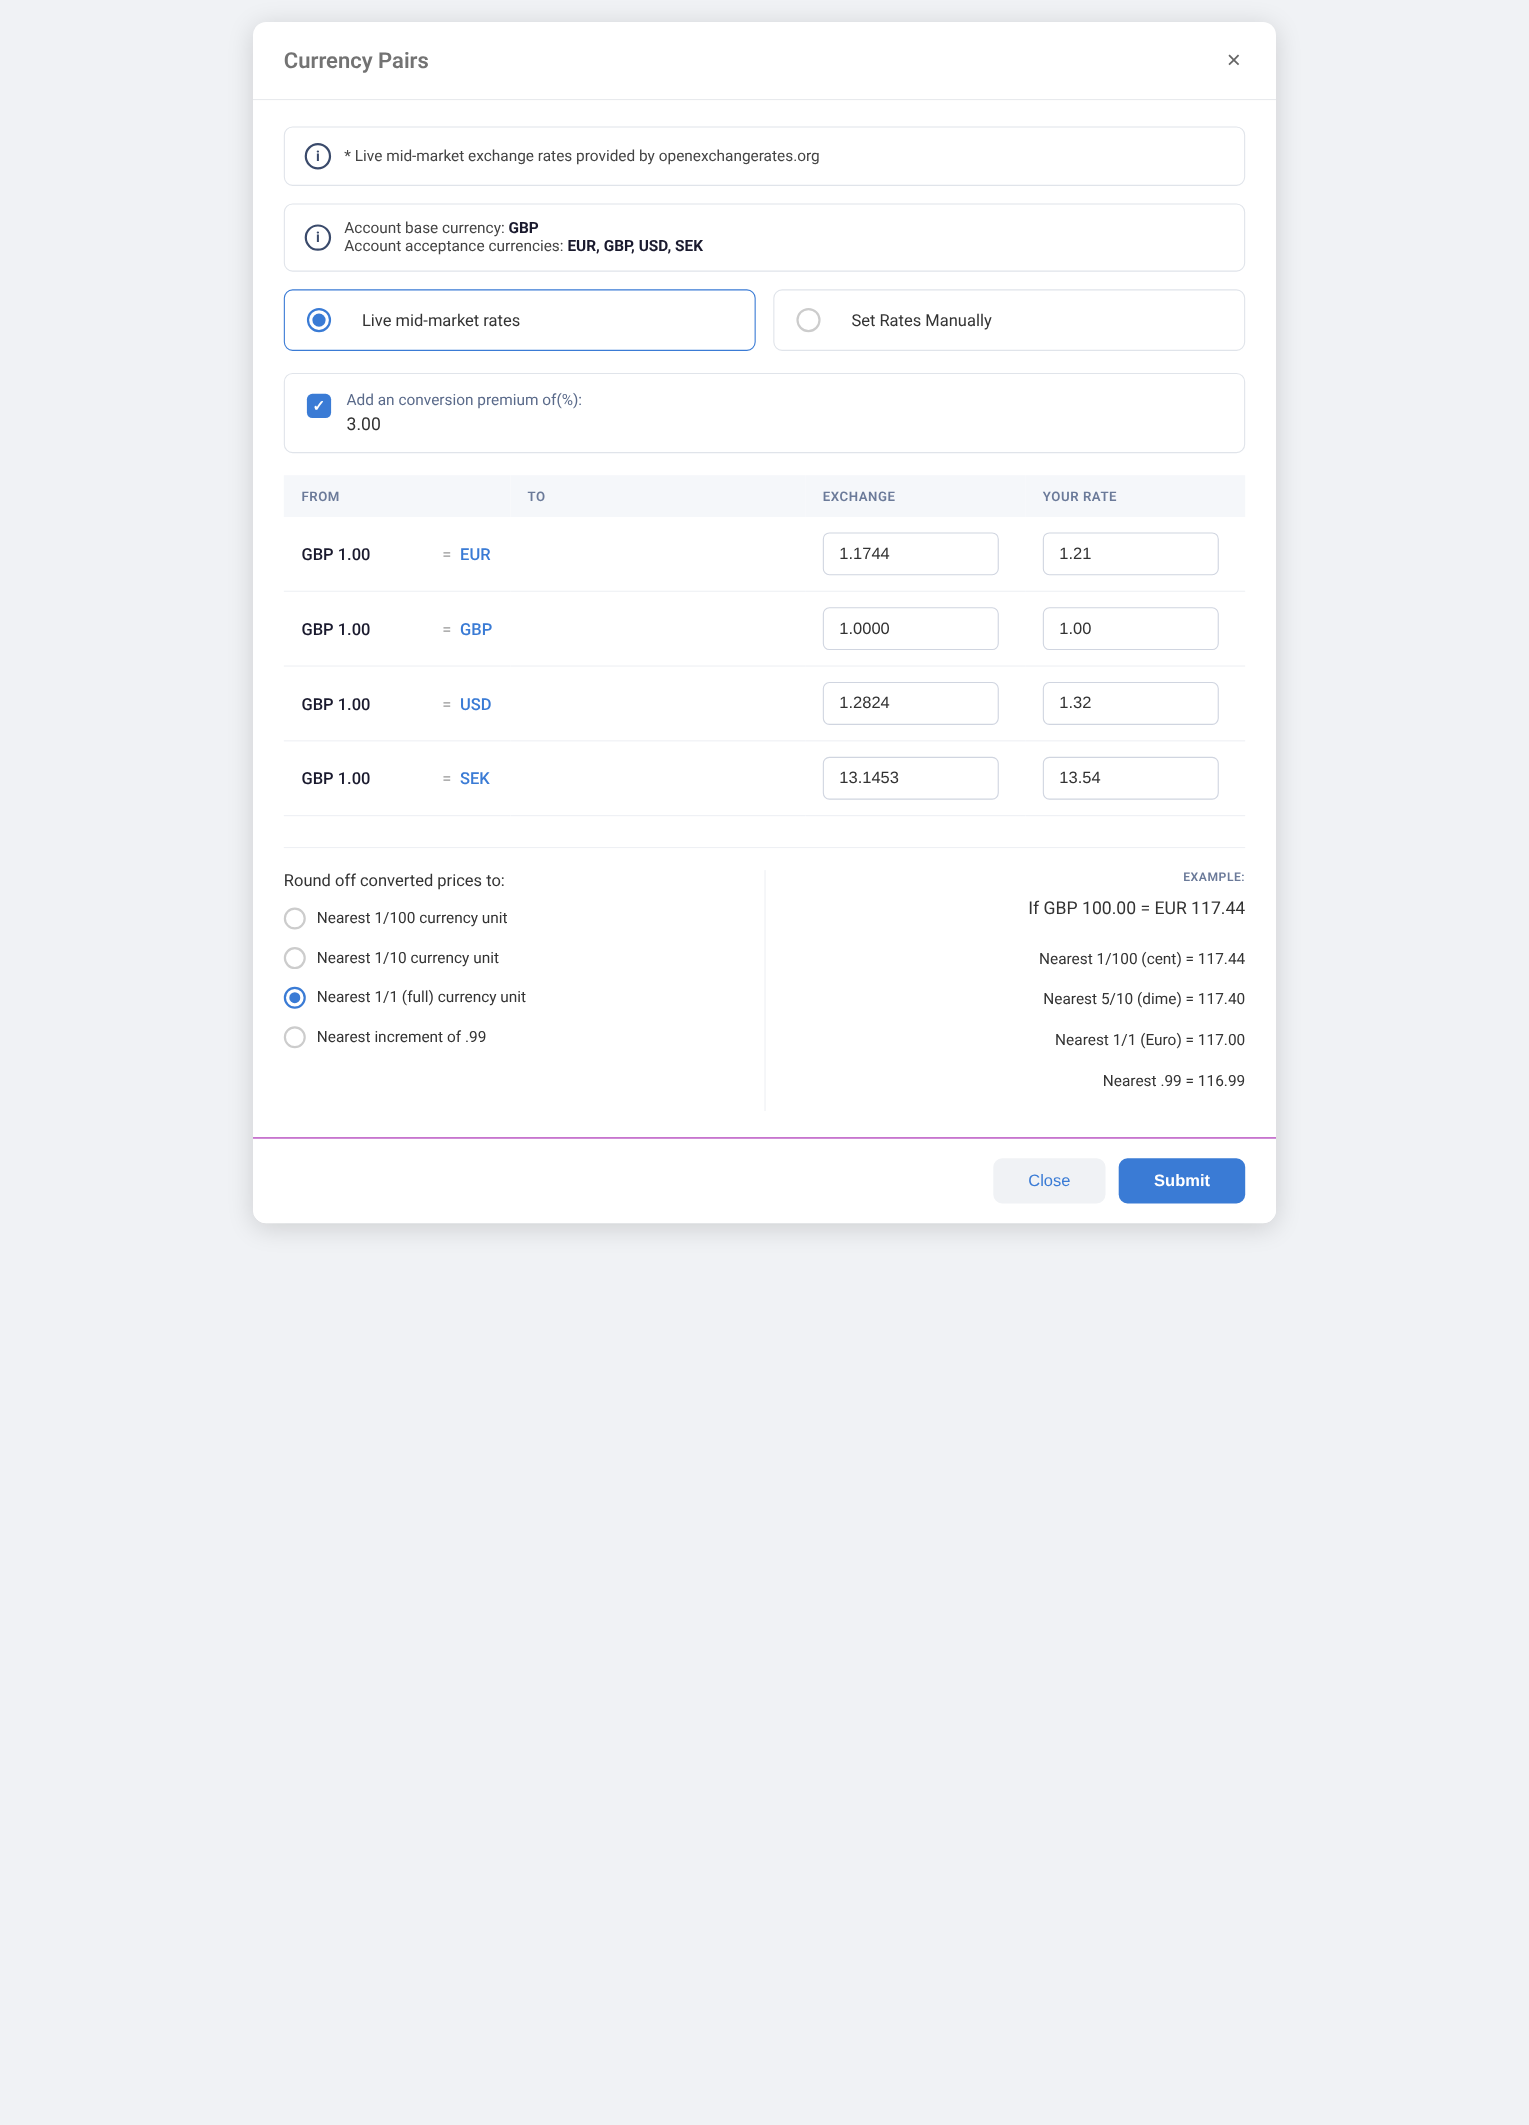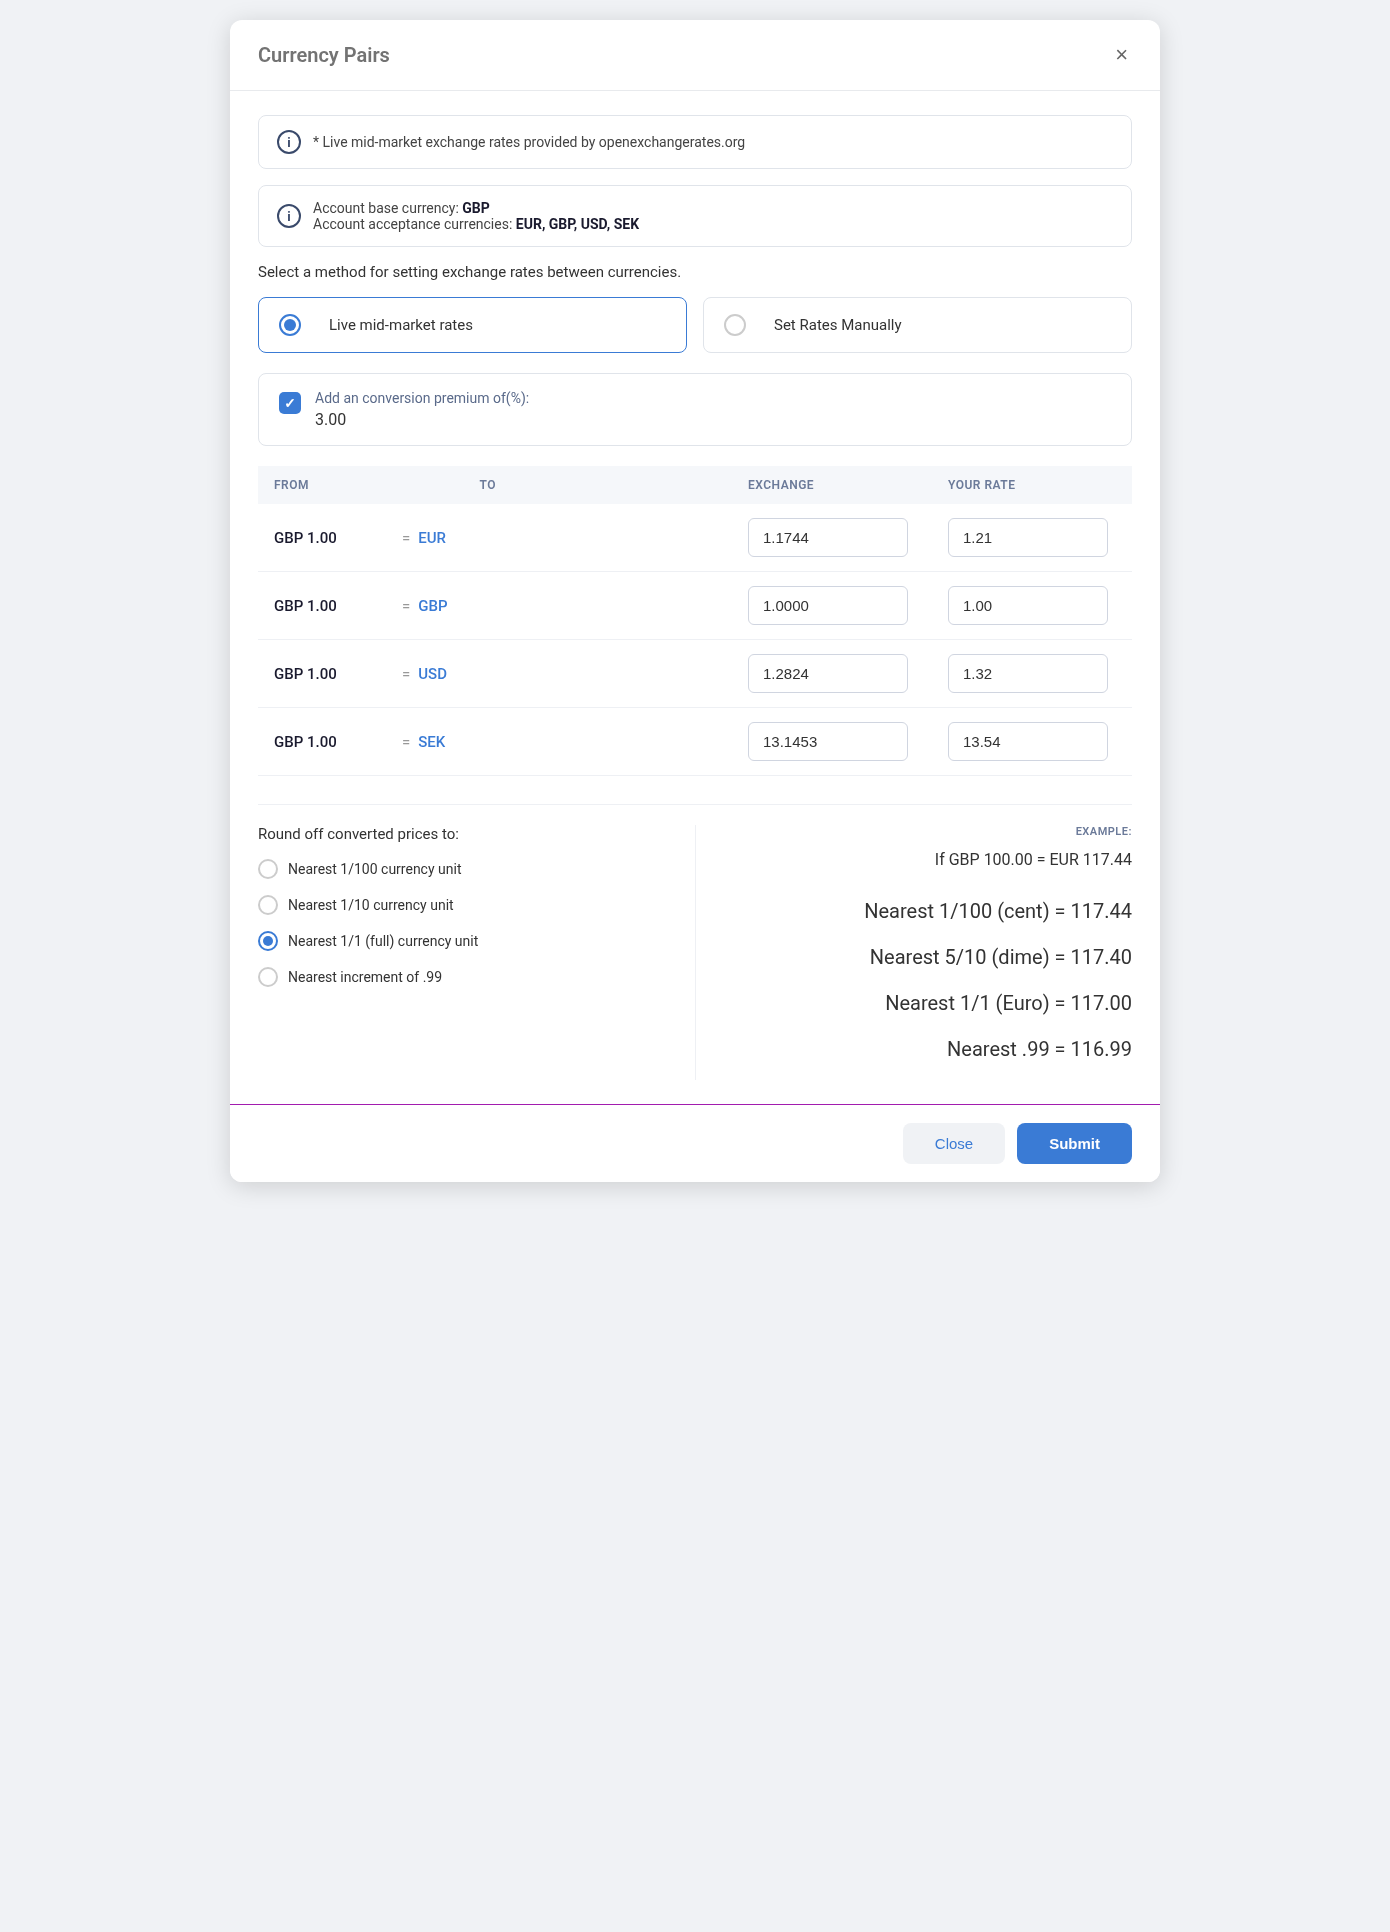--- a/index.html
+++ b/index.html
@@ -247,21 +247,21 @@
       font-size: 11px;
       font-weight: 600;
       color: #6b7a99;
       text-transform: uppercase;
       letter-spacing: 0.5px;
       text-align: right;
       margin-bottom: 10px;
     }
     .example-row {
       text-align: right;
-      font-size: 20px;
+      font-size: 14px;
       color: #333;
       margin-bottom: 16px;
       line-height: 1.5;
     }
     .example-row.first {
       font-size: 16px;
       margin-bottom: 24px;
     }
     .modal-footer {
       display: flex;
@@ -323,21 +323,20 @@
           <span>Account base currency:</span>
           <strong>GBP</strong>
         </div>
         <div class="info-text">
           <span>Account acceptance currencies:</span>
           <strong>EUR, GBP, USD, SEK</strong>
         </div>
       </div>
     </div>
 
-    <p class="section-label">Select a method for setting exchange rates between currencies.</p>
 
     <div class="radio-options">
       <div class="radio-card selected">
         <div class="radio-circle checked"></div>
         <span class="radio-label">Live mid-market rates</span>
       </div>
       <div class="radio-card">
         <div class="radio-circle"></div>
         <span class="radio-label">Set Rates Manually</span>
       </div>

